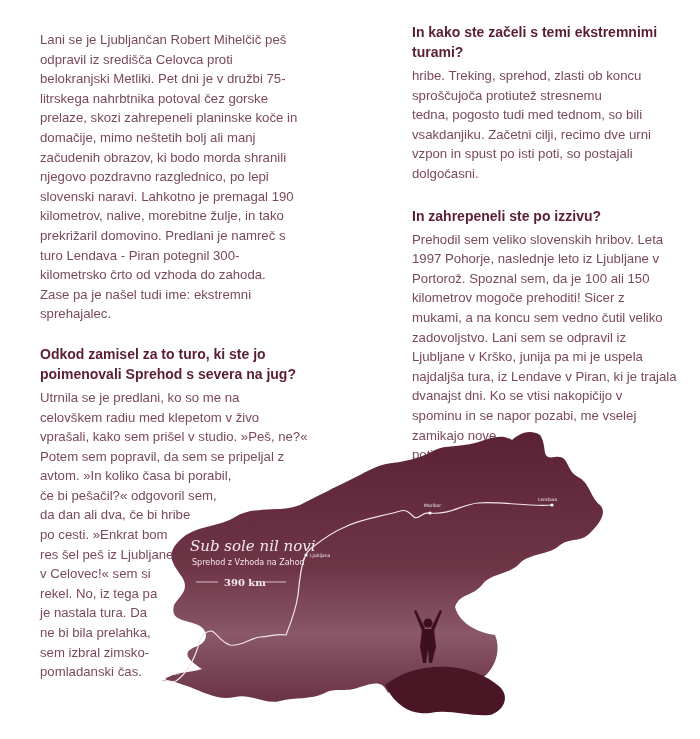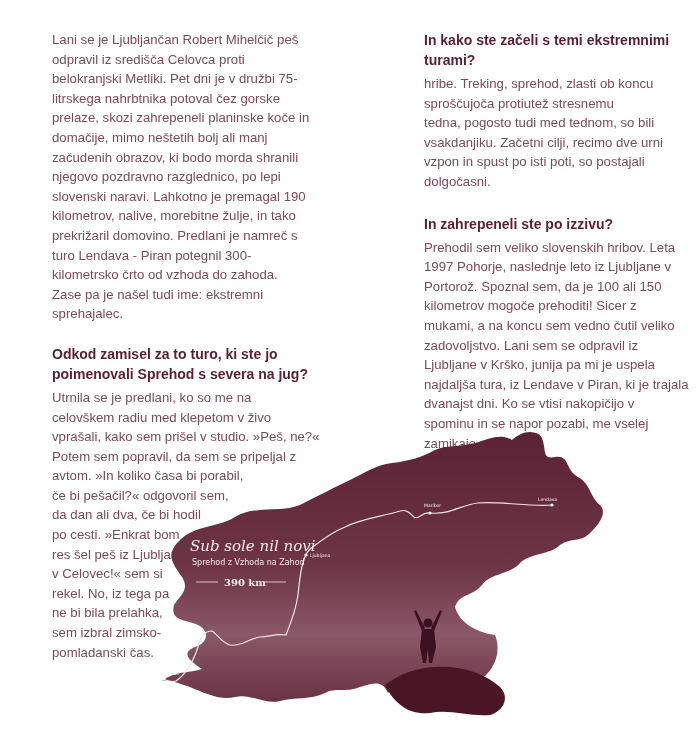--- a/index.html
+++ b/index.html
@@ -1,24 +1,24 @@
 <!DOCTYPE html>
 <html><head>
 <meta charset="utf-8">
 <style>
   html, body { margin: 0; padding: 0; }
   body {
     width: 700px; height: 739px; background: #ffffff; position: relative; overflow: hidden;
     font-family: "Liberation Sans", "DejaVu Sans", sans-serif;
   }
-  .col { position: absolute; color: #7a4a5a; font-size: 13.2px; line-height: 19.6px; margin-left: 12px; }
+  .col { position: absolute; color: #7a4a5a; font-size: 13.2px; line-height: 19.6px; }
   .col p { margin: 0; }
   .col h2 { margin: 0; color: #5a1e30; font-size: 14px; font-weight: bold; line-height: 20px; }
   #left-col { left: 40px; top: 30px; width: 255px; }
-  #right-col { left: 412px; top: 30px; width: 275px; }
+  #right-col { left: 412px; top: 22px; width: 275px; }
   .intro { margin-bottom: 20px !important; }
   .q { margin-bottom: 4px !important; }
   .ans { margin-bottom: 22px !important; }
   .line { display: block; white-space: nowrap; }
   #map { position: absolute; left: 160px; top: 425px; width: 540px; height: 300px; }
   .map-title { font-family: "DejaVu Serif", serif; font-style: italic; fill: #f4eaee; font-size: 15px; }
   .map-sub { fill: #f1e6ea; font-size: 8px; font-family: "DejaVu Sans", sans-serif; }
   .map-km { fill: #f4eaee; font-size: 10px; font-weight: bold; font-family: "DejaVu Serif", serif; }
   .map-city { fill: #f3e6ea; font-size: 4.5px; font-family: "DejaVu Sans", sans-serif; }
 </style>
@@ -47,25 +47,26 @@
       <span class="line">Odkod zamisel za to turo, ki ste jo</span>
       <span class="line">poimenovali Sprehod s severa na jug?</span>
     </h2>
   <p class="ans">
       <span class="line">Utrnila se je predlani, ko so me na</span>
       <span class="line">celovškem radiu med klepetom v živo</span>
       <span class="line">vprašali, kako sem prišel v studio. »Peš, ne?«</span>
       <span class="line">Potem sem popravil, da sem se pripeljal z</span>
       <span class="line">avtom. »In koliko časa bi porabil,</span>
       <span class="line">če bi pešačil?« odgovoril sem,</span>
-      <span class="line">da  dan ali dva, če bi hodil</span>
+      <span class="line">da  dan ali dva, če bi hribe</span>
       <span class="line">po cesti. »Enkrat bom</span>
       <span class="line">res šel peš iz Ljubljane</span>
       <span class="line">v Celovec!« sem si</span>
       <span class="line">rekel. No, iz tega pa</span>
+      <span class="line">je nastala tura. Da</span>
       <span class="line">ne bi bila prelahka,</span>
       <span class="line">sem izbral zimsko-</span>
       <span class="line">pomladanski čas.</span>
     </p>
 </div>
 
 <div id="right-col" class="col">
   <h2 class="q">
       <span class="line">In kako ste začeli s temi ekstremnimi</span>
       <span class="line">turami?</span>

